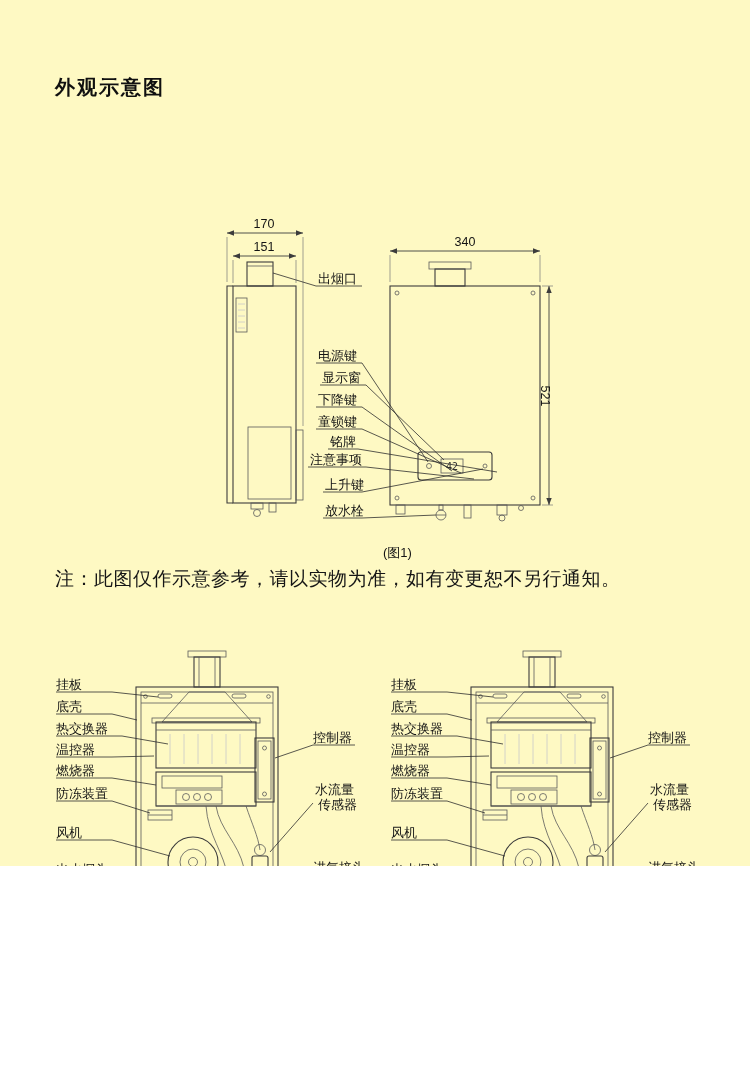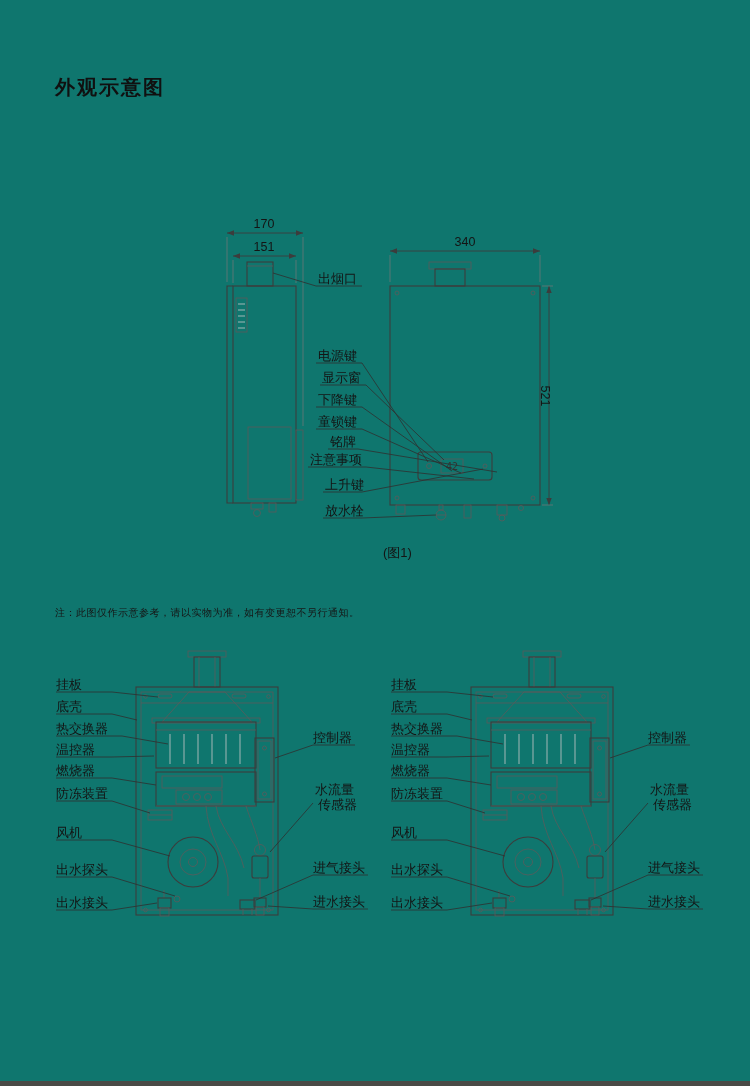--- a/index.html
+++ b/index.html
@@ -1,21 +1,21 @@
 <!DOCTYPE html>
 <html><head>
 <meta charset="utf-8">
 <style>
   *{box-sizing:border-box}
   html,body{margin:0;padding:0;background:#fff}
-  .page{position:relative;width:750px;height:1086px;background:#0f766e;overflow:hidden;
+  .page{position:relative;width:750px;height:866px;background:#fef9c3;overflow:hidden;
         font-family:"Liberation Sans",sans-serif;color:#141414}
   .abs{position:absolute}
   .title{left:55px;top:74px;font-size:20px;font-weight:700;letter-spacing:2px;color:#101010}
-  .note{left:55px;top:606px;font-size:10px;letter-spacing:.5px;color:#161616}
+  .note{left:55px;top:566px;font-size:19px;letter-spacing:.5px;color:#161616}
   svg.art{position:absolute;left:0;top:0}
   svg text{font-family:"Liberation Sans",sans-serif;fill:#141414}
   .lbl{font-size:13px}
   .dimt{font-size:12.5px}
   .capt{font-size:13px}
   .seg{font-size:10px;font-family:"DejaVu Sans Mono",monospace;fill:#333}
   .dim{stroke:#3c3c3c;stroke-width:.9;fill:none}
   .ext{stroke:#7a7a7a;stroke-width:.7;fill:none}
   .ol{stroke:#3c3c3c;stroke-width:1.1;fill:none}
   .ol2{stroke:#5a5a5a;stroke-width:.8;fill:none}

